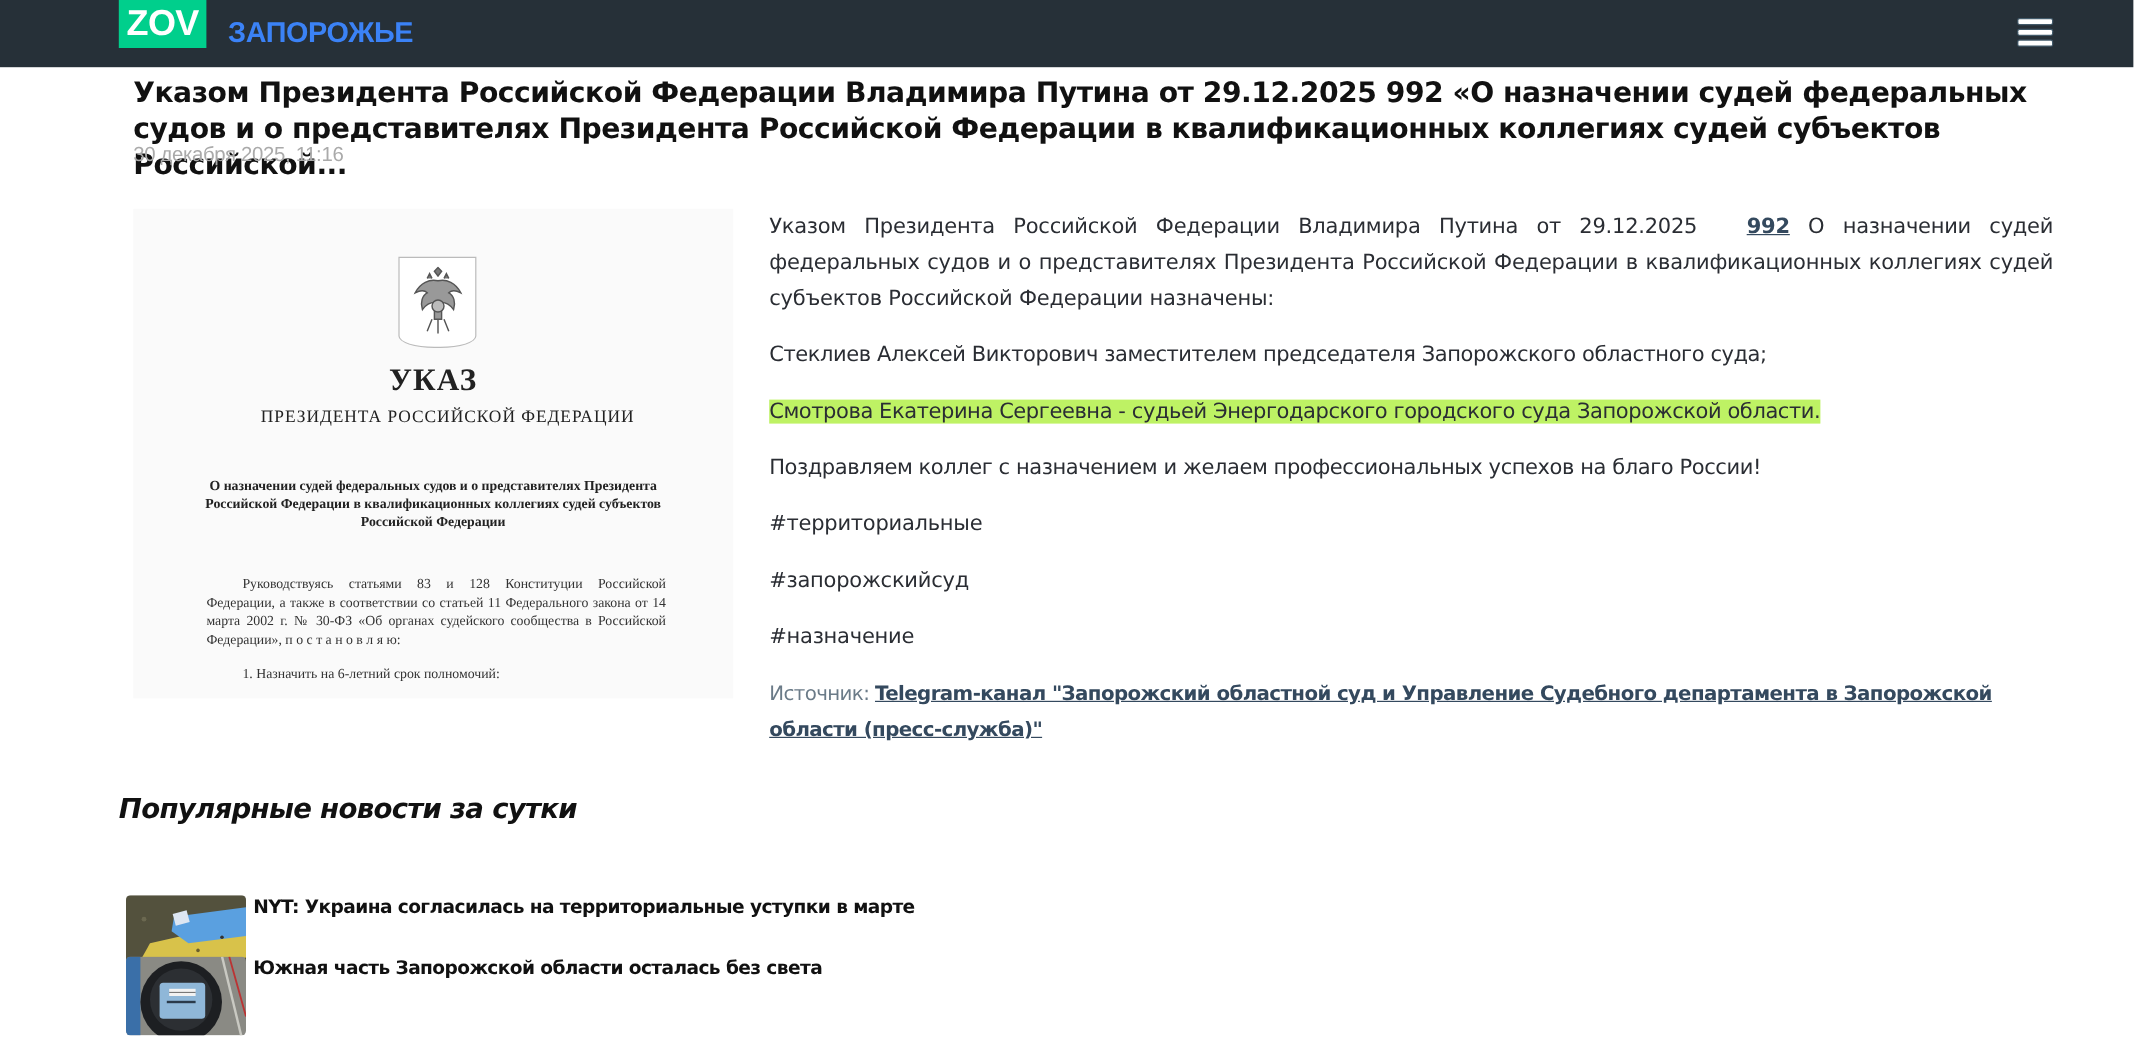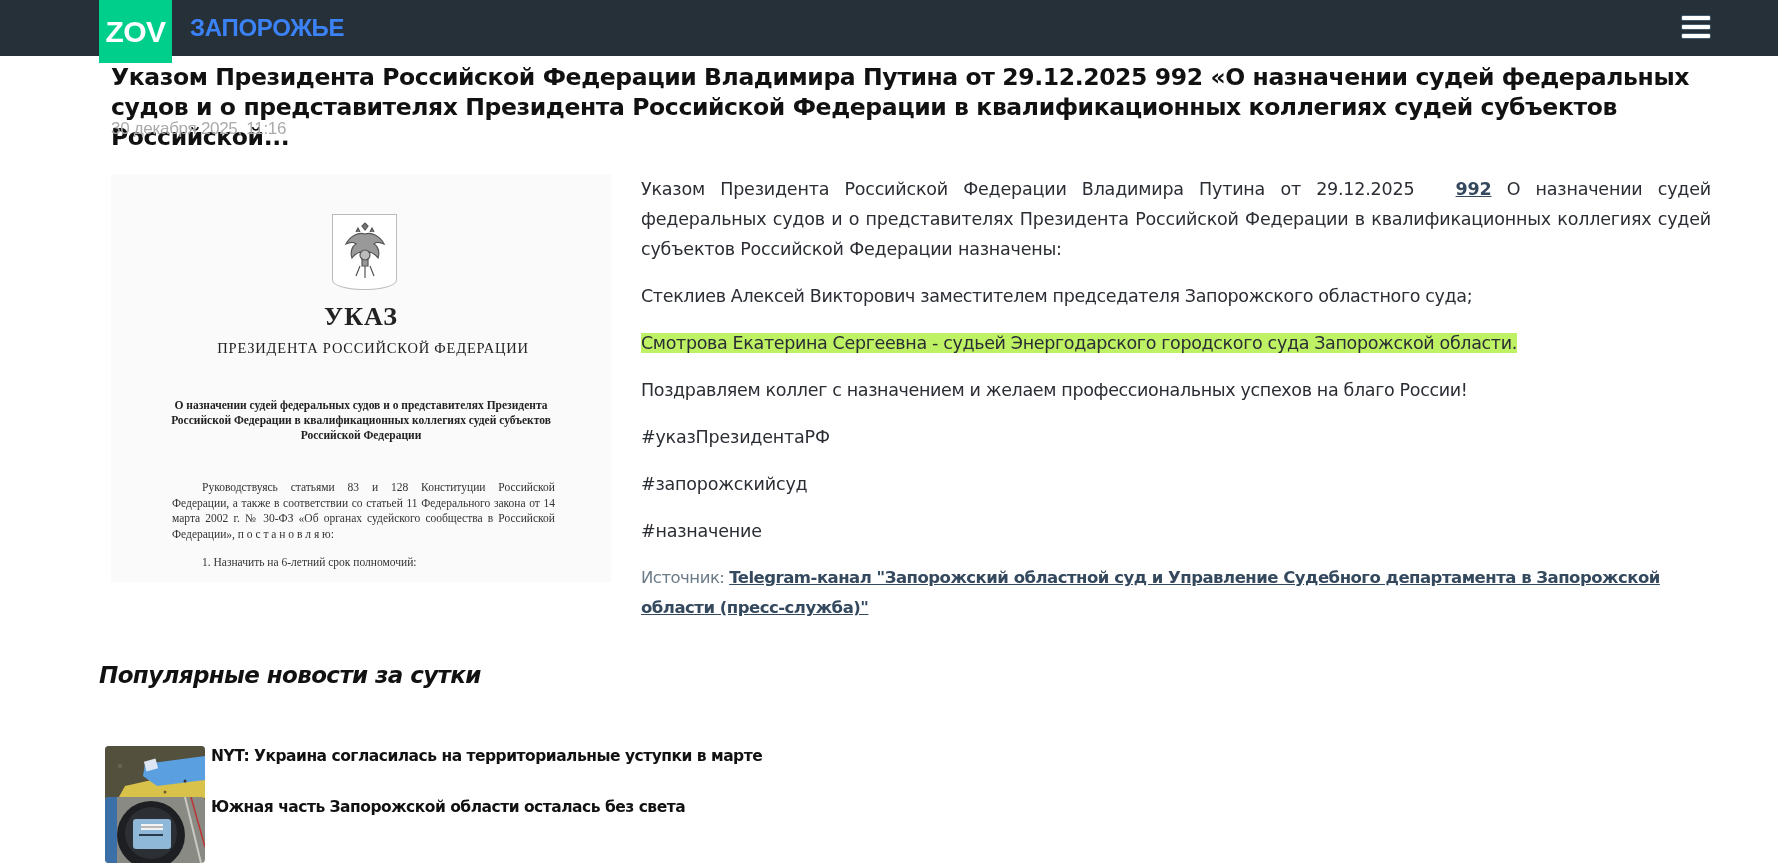--- a/index.html
+++ b/index.html
@@ -1,21 +1,21 @@
 <!DOCTYPE html>
 <html><head>
 <meta charset="utf-8">
 <style>
   * { box-sizing: border-box; margin: 0; padding: 0; }
   html, body { width: 1778px; height: 867px; overflow: hidden; background: #ffffff; }
   body { font-family: "DejaVu Sans", sans-serif; color: #222; position: relative; }
 
   
   .topbar { position: absolute; left: 0; top: 0; width: 1778px; height: 56px; background: #263038; }
-  .logo-box { position: absolute; left: 99px; top: 0; width: 73px; height: 63px; background: #00cf8c;
+  .logo-box { position: absolute; left: 99px; top: 0; width: 73px; height: 40px; background: #00cf8c;
     display: flex; align-items: center; justify-content: center; }
   .logo-text { font-family: "Liberation Sans", sans-serif; font-weight: bold; font-size: 30px; color: #fff; letter-spacing: -0.5px; }
   .site-name { position: absolute; left: 190px; top: 0; height: 56px; display: flex; align-items: center;
     font-family: "Liberation Sans", sans-serif; font-weight: bold; font-size: 24px; color: #3b82f6; letter-spacing: -0.3px; }
   .menu-btn { position: absolute; left: 1680px; top: 12px; width: 32px; height: 30px; cursor: pointer; }
   .menu-btn span { position: absolute; left: 2px; width: 28px; height: 4px; background: #fff; border-radius: 1px; box-shadow: 0 0 0 1px rgba(120,170,200,0.35); }
   .menu-btn span:nth-child(1) { top: 4px; }
   .menu-btn span:nth-child(2) { top: 13px; }
   .menu-btn span:nth-child(3) { top: 22px; }
 
@@ -88,21 +88,21 @@
   <div class="doc-subject">О назначении судей федеральных судов и о представителях Президента Российской Федерации в квалификационных коллегиях судей субъектов Российской Федерации</div>
   <div class="doc-body">Руководствуясь статьями 83 и 128 Конституции Российской Федерации, а также в соответствии со статьей 11 Федерального закона от 14 марта 2002 г. № 30-ФЗ «Об органах судейского сообщества в Российской Федерации», п о с т а н о в л я ю:</div>
   <div class="doc-item">1.  Назначить на 6-летний срок полномочий:</div>
 </div>
 
 <div class="article-body">
   <p class="lead"><span>Указом Президента Российской Федерации Владимира Путина от 29.12.2025 </span><a class="decree-link">992</a><span> О назначении судей федеральных судов и о представителях Президента Российской Федерации в квалификационных коллегиях судей субъектов Российской Федерации назначены:</span></p>
   <p class="p-plain">Стеклиев Алексей Викторович заместителем председателя Запорожского областного суда;</p>
   <p class="p-plain"><span class="hl">Смотрова Екатерина Сергеевна - судьей Энергодарского городского суда Запорожской области.</span></p>
   <p class="p-plain">Поздравляем коллег с назначением и желаем профессиональных успехов на благо России!</p>
-  <p class="hashtag">#указПрезидентаРФ</p>
+  <p class="hashtag">#территориальные</p>
   <p class="hashtag">#запорожскийсуд</p>
   <p class="hashtag">#назначение</p>
   <p class="source"><span class="source-label">Источник:</span> <a class="source-link">Telegram-канал "Запорожский областной суд и Управление Судебного департамента в Запорожской области (пресс-служба)"</a></p>
 </div>
 
 <h2 class="popular-heading">Популярные новости за сутки</h2>
 
 <div class="news-item" style="top:746px;">
   <div class="news-thumb">
     <svg width="100" height="66" viewBox="0 0 100 66">

